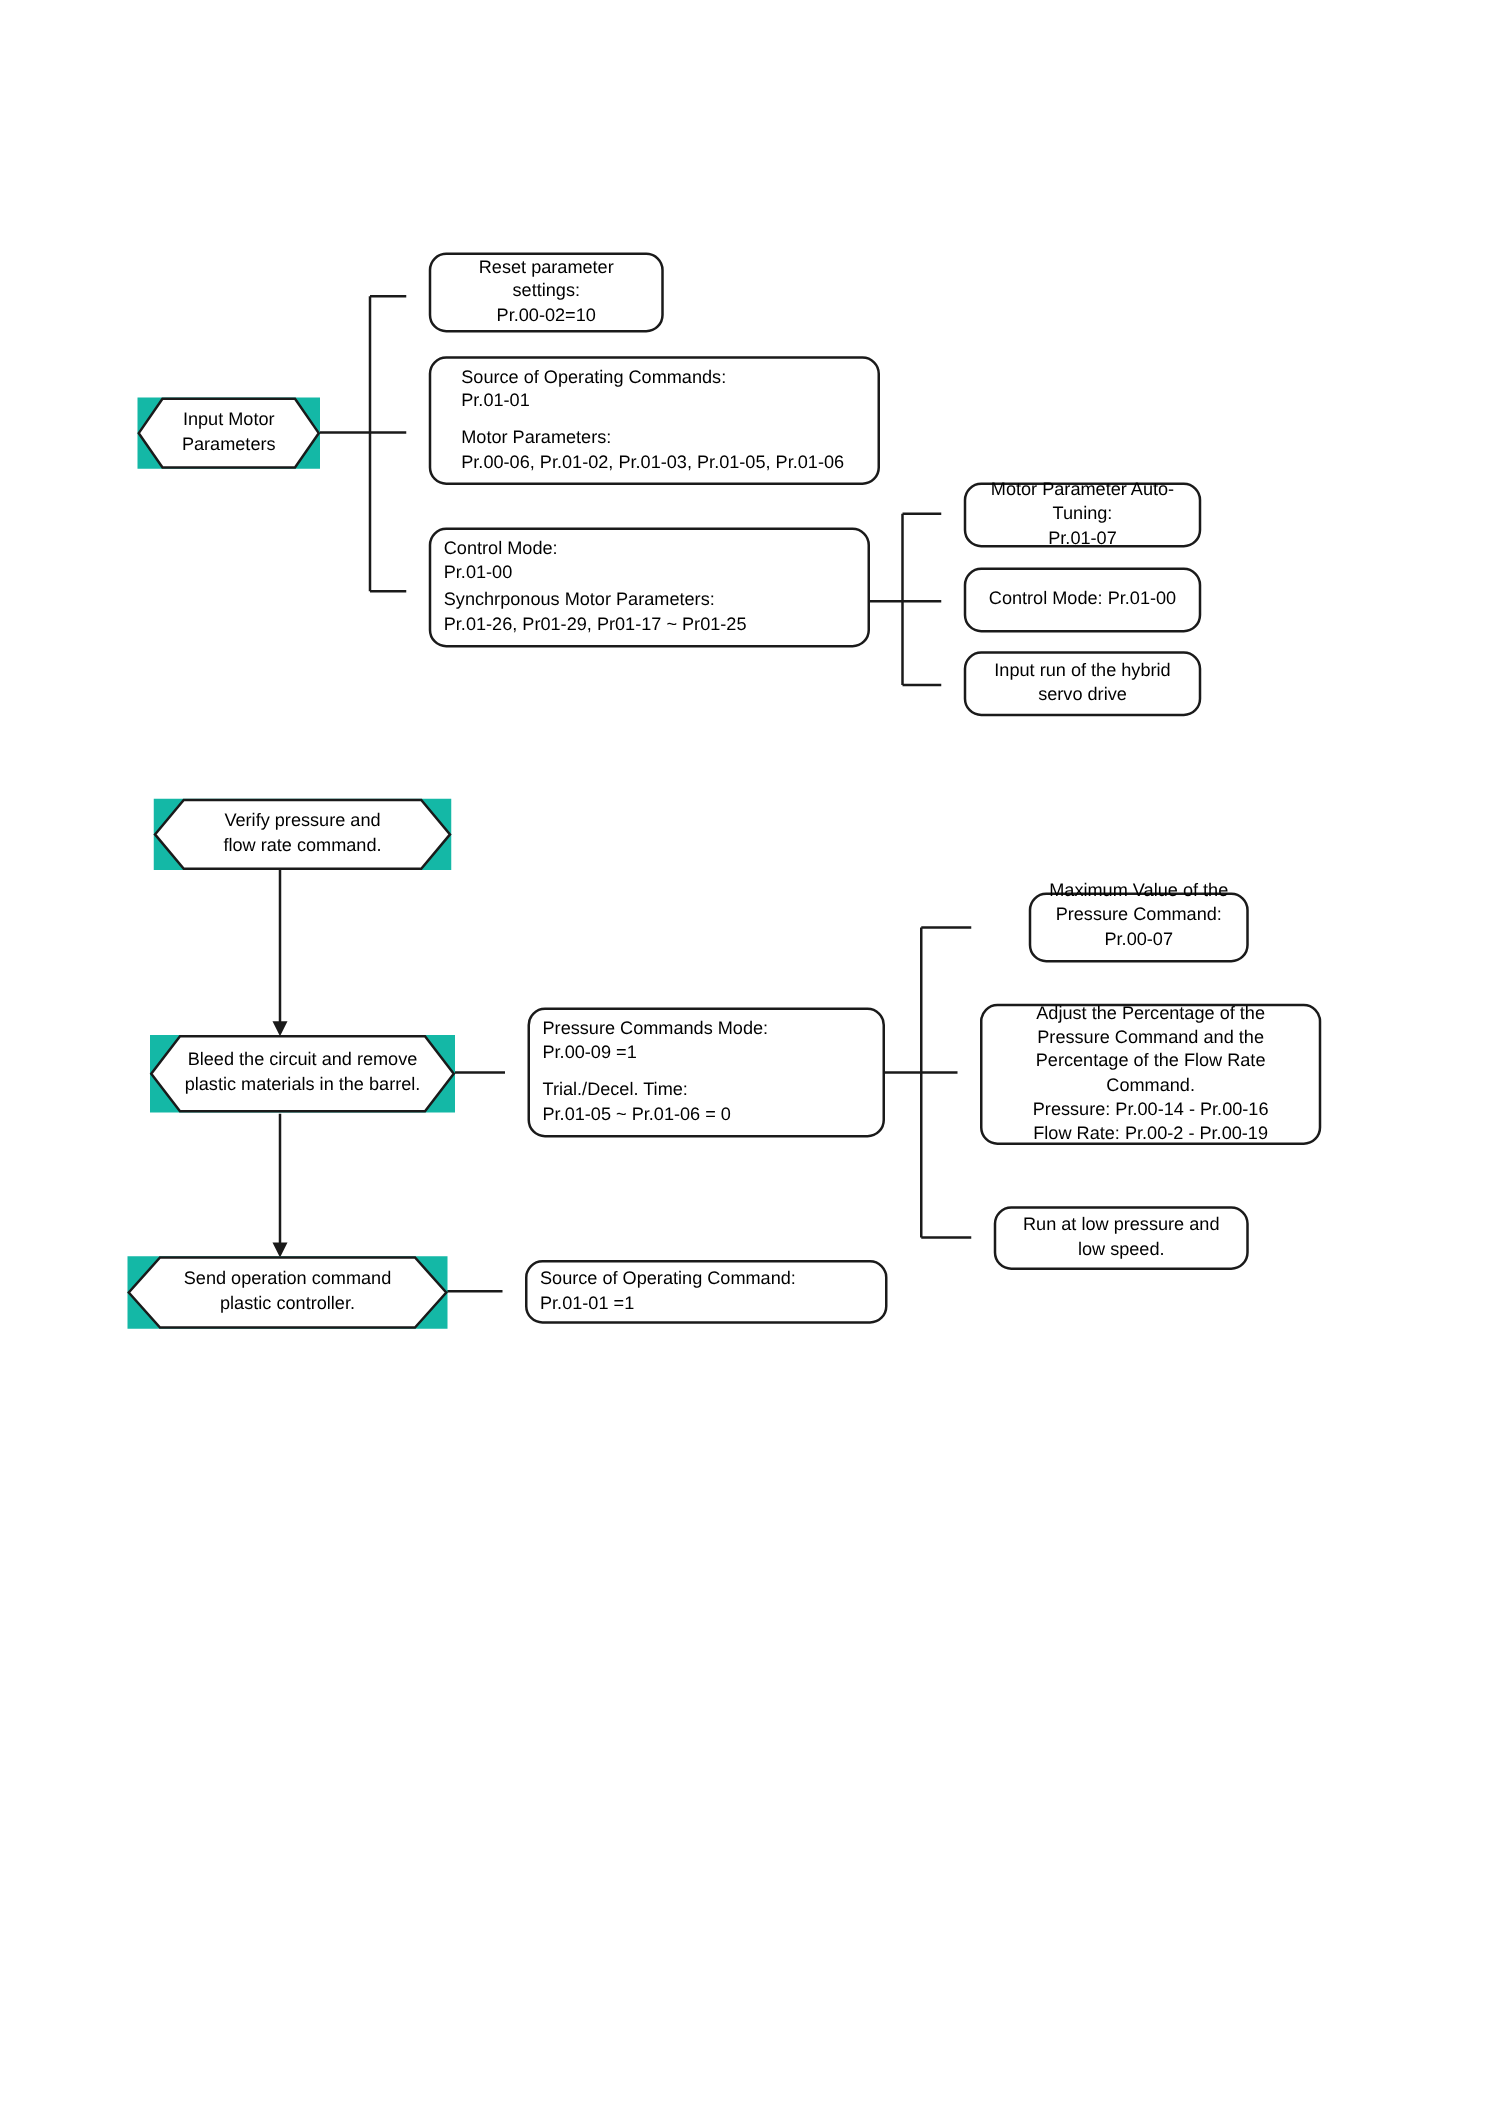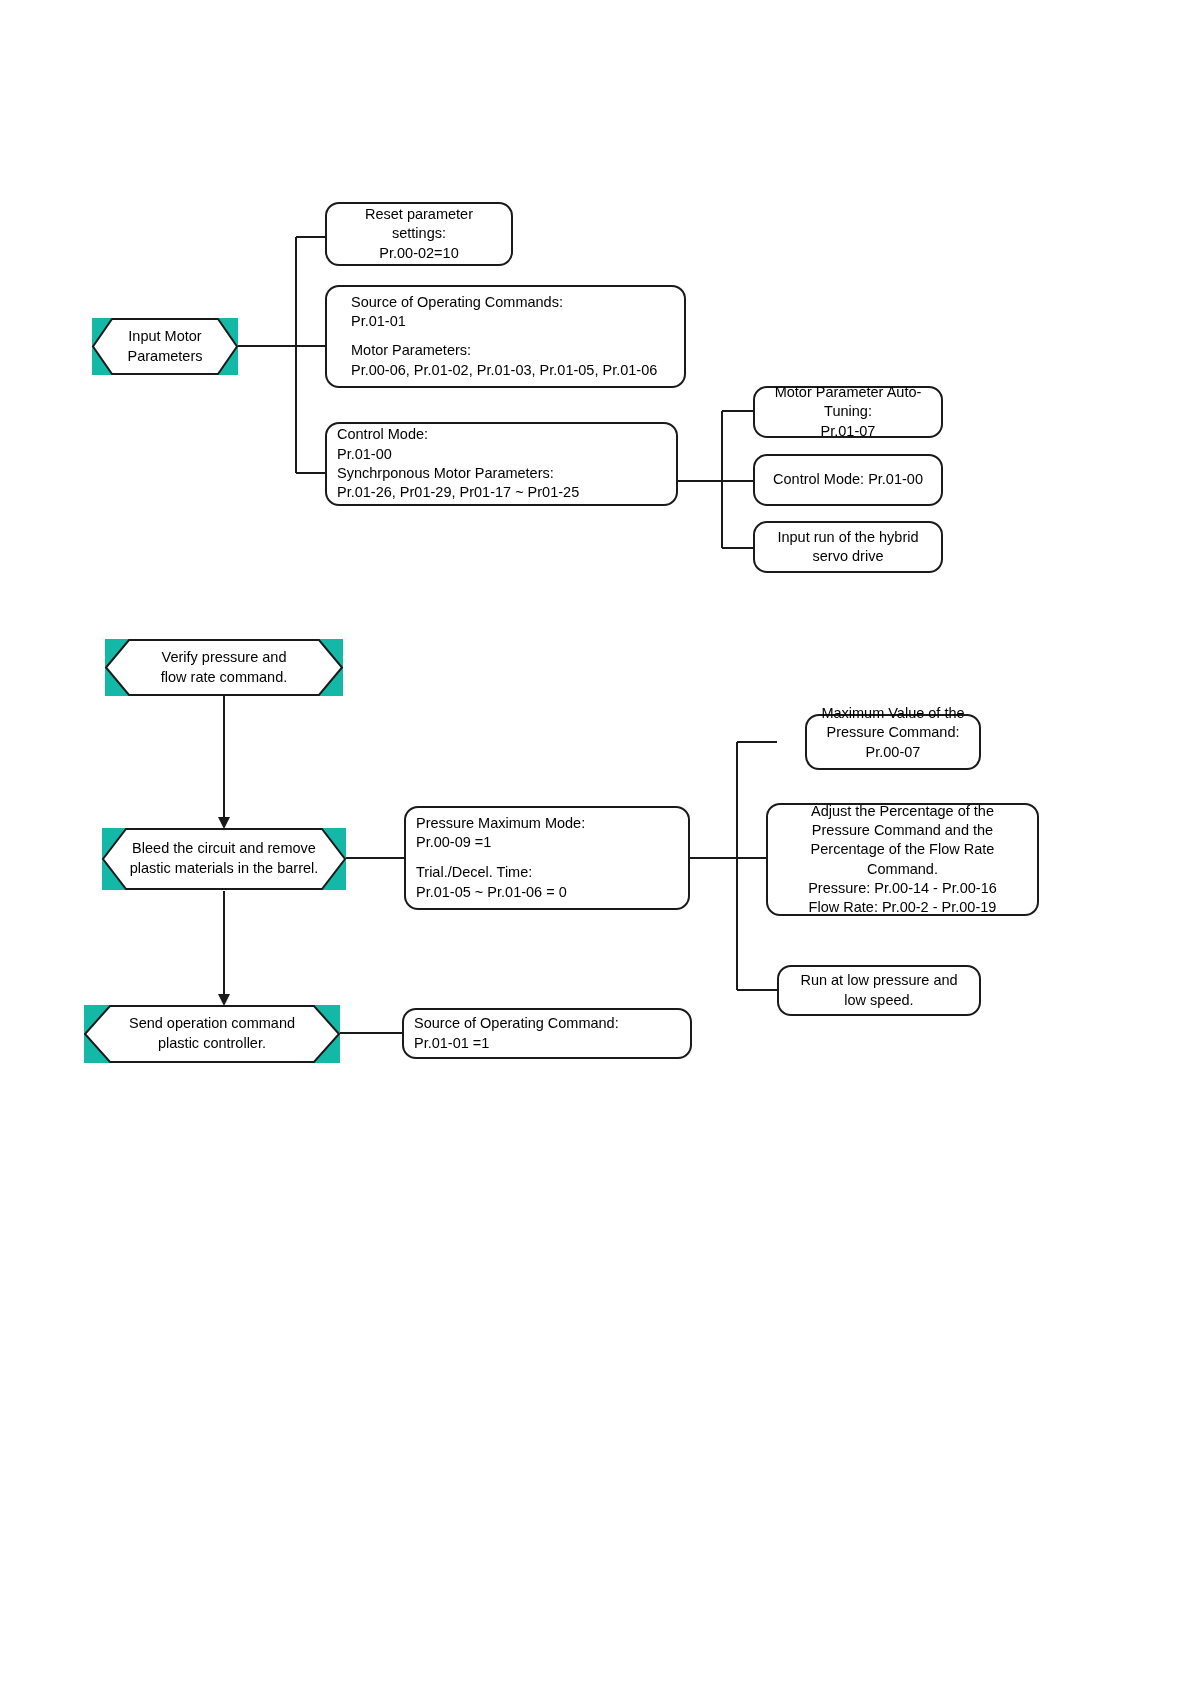--- a/index.html
+++ b/index.html
@@ -25,20 +25,21 @@
   }
 
   .node {
     position: absolute;
     box-sizing: border-box;
     display: flex;
     flex-direction: column;
     justify-content: center;
     color: #000;
     white-space: pre-line;
+    margin-left: 18px;
   }
 
   
   .rbox {
     border: 2px solid #1a1a1a;
     border-radius: 14px;
     background: #ffffff;
     font-size: 14.5px;
     line-height: 1.33;
     padding: 6px 9px;
@@ -134,21 +135,21 @@
   </div>
 
   <div class="node rbox left" style="left:325px; top:285px; width:361px; height:103px; padding-left:24px;">
     <span class="lineblock">Source of Operating Commands:</span>
     <span class="lineblock">Pr.01-01</span>
     <span class="spacer"></span>
     <span class="lineblock">Motor Parameters:</span>
     <span class="lineblock">Pr.00-06, Pr.01-02, Pr.01-03, Pr.01-05, Pr.01-06</span>
   </div>
 
-  <div class="node rbox left" style="left:325px; top:422px; width:353px; height:84px; padding-left:10px;">
+  <div class="node rbox left" style="left:325px; top:422px; width:353px; height:96px; padding-left:10px;">
     <span class="lineblock">Control Mode:</span>
     <span class="lineblock">Pr.01-00</span>
     <span class="spacer"></span>
     <span class="lineblock">Synchrponous Motor Parameters:</span>
     <span class="lineblock">Pr.01-26, Pr01-29, Pr01-17 ~ Pr01-25</span>
   </div>
 
   <div class="node rbox center" style="left:753px; top:386px; width:190px; height:52px;">
     <span>Motor Parameter Auto-
 Tuning:
@@ -182,21 +183,21 @@
 
   <div class="node hex" style="left:84px; top:1005px; width:256px; height:58px; padding:0 24px;">
     <svg class="hexshape" viewBox="0 0 256 58" preserveAspectRatio="none">
       <polygon points="26,1 230,1 255,29 230,57 26,57 1,29" fill="#ffffff" stroke="#1a1a1a" stroke-width="2"></polygon>
     </svg>
     <div class="hextext">Send operation command
 plastic controller.</div>
   </div>
 
   <div class="node rbox left" style="left:404px; top:806px; width:286px; height:104px; padding-left:10px;">
-    <span class="lineblock">Pressure Maximum Mode:</span>
+    <span class="lineblock">Pressure Commands Mode:</span>
     <span class="lineblock">Pr.00-09 =1</span>
     <span class="spacer"></span>
     <span class="lineblock">Trial./Decel. Time:</span>
     <span class="lineblock">Pr.01-05 ~ Pr.01-06 = 0</span>
   </div>
 
   <div class="node rbox left" style="left:402px; top:1008px; width:290px; height:51px; padding-left:10px;">
     <span class="lineblock">Source of Operating Command:</span>
     <span class="lineblock">Pr.01-01 =1</span>
   </div>

